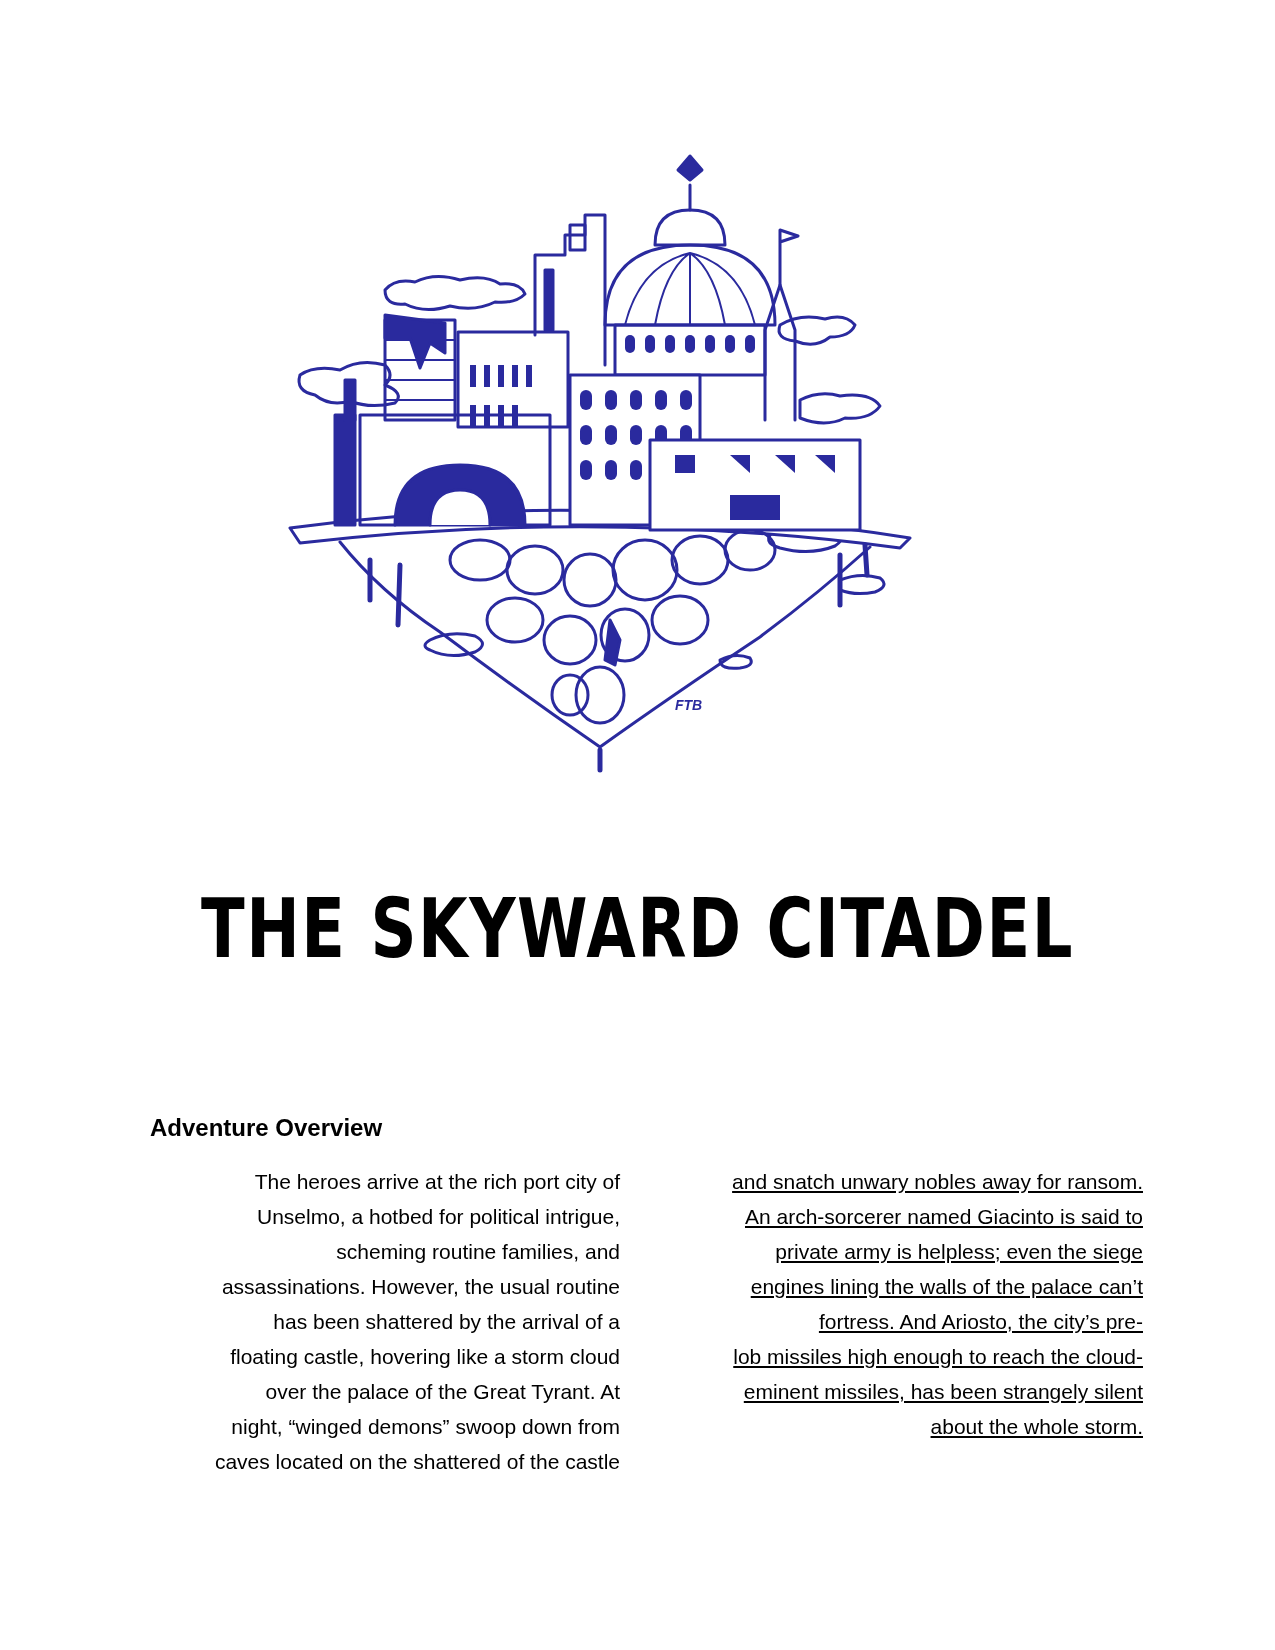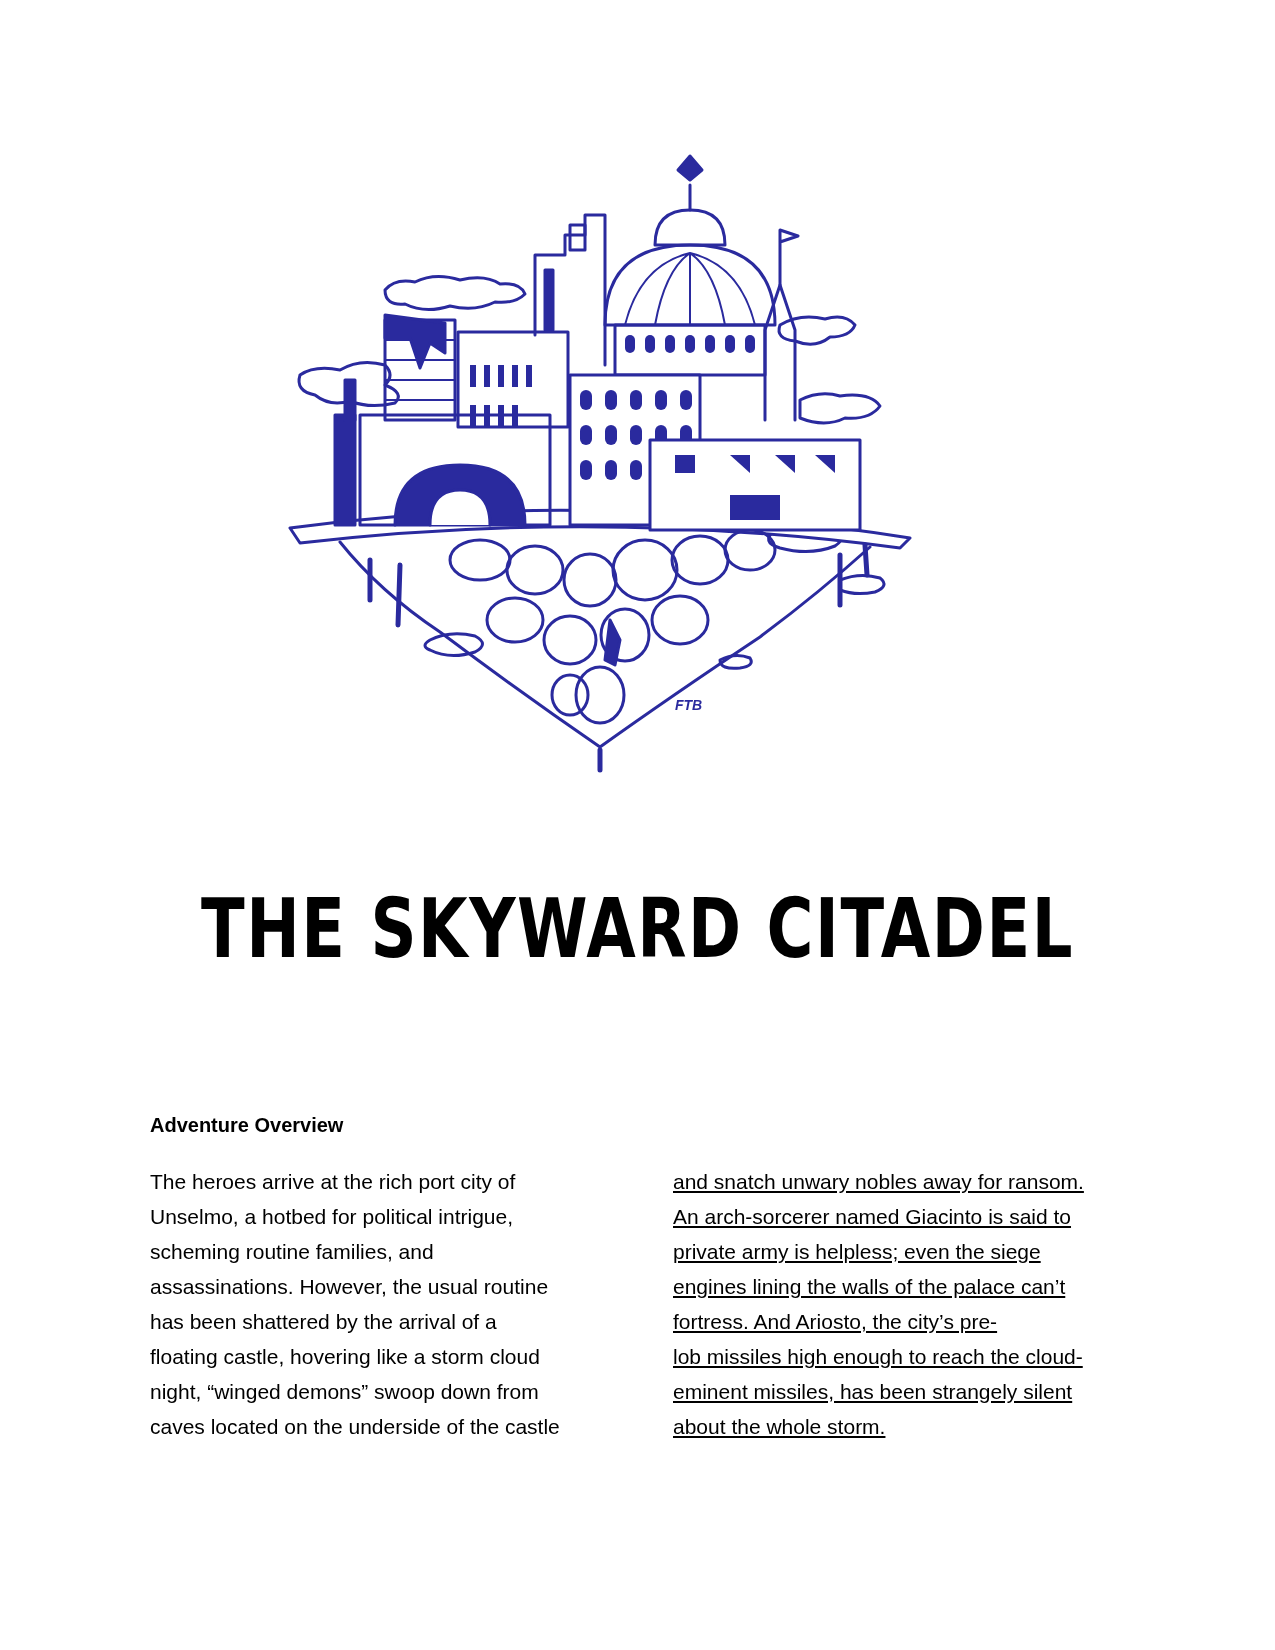--- a/index.html
+++ b/index.html
@@ -4,25 +4,25 @@
 <style>
   html, body { margin: 0; padding: 0; background: #ffffff; }
   body { width: 1275px; height: 1650px; position: relative; overflow: hidden; font-family: "Liberation Sans", sans-serif; color: #000; }
   .illustration { position: absolute; left: 280px; top: 150px; width: 660px; height: 630px; }
   .title {
     position: absolute; left: 0; width: 1275px; top: 888px; text-align: center;
     font-family: "DejaVu Sans", sans-serif; font-weight: bold; font-size: 82px;
     letter-spacing: 2px; transform: scaleX(0.78); transform-origin: center;
     line-height: 1; color: #000;
   }
-  .section-heading { position: absolute; left: 150px; top: 1114px; font-size: 20px; font-weight: bold; }
+  .section-heading { position: absolute; left: 150px; top: 1114px; font-size: 24px; font-weight: bold; }
   .col { position: absolute; top: 1164px; width: 470px; font-size: 21px; line-height: 35px; white-space: nowrap; }
   .col-left { left: 150px; }
   .col-right { left: 673px; text-decoration: underline; }
-  .line { display: block; height: 35px; }
+  .line { display: block; height: 35px; text-align: right; }
 </style>
 </head>
 <body>
 
 <div class="illustration">
   <svg width="660" height="630" viewBox="0 0 660 630" fill="none" stroke="#2a2a9e" stroke-width="3" stroke-linejoin="round" stroke-linecap="round">
 
     <path d="M105 140 q10 -12 30 -8 q20 -10 45 -2 q25 -6 40 4 q20 -2 25 10 q-10 10 -30 8 q-20 10 -45 4 q-25 8 -45 -2 q-20 2 -20 -14 z"></path>
     <path d="M20 225 q15 -10 40 -5 q20 -12 45 -5 q10 10 0 20 q20 8 10 18 q-25 6 -45 -2 q-20 6 -35 -6 q-20 -4 -15 -20 z"></path>
     <path d="M500 175 q20 -12 45 -6 q20 -6 30 6 q-5 12 -25 12 q-15 12 -35 4 q-20 -2 -15 -16 z"></path>
@@ -132,22 +132,23 @@
 
 <div class="section-heading">Adventure Overview</div>
 
 <div class="col col-left">
   <span class="line">The heroes arrive at the rich port city of</span>
   <span class="line">Unselmo, a hotbed for political intrigue,</span>
   <span class="line">scheming routine families, and</span>
   <span class="line">assassinations.   However, the usual routine</span>
   <span class="line">has been shattered by the arrival of a</span>
   <span class="line">floating castle, hovering like a storm cloud</span>
+  <span class="line">over the palace of the Great Tyrant.  At</span>
   <span class="line">night, “winged demons” swoop down from</span>
-  <span class="line">caves located on the underside of the castle</span>
+  <span class="line">caves located on the shattered of the castle</span>
 </div>
 
 <div class="col col-right">
   <span class="line">and snatch unwary nobles away for ransom.</span>
   <span class="line">An arch-sorcerer named Giacinto is said to</span>
   <span class="line">private army is helpless; even the siege</span>
   <span class="line">engines lining the walls of the palace can’t</span>
   <span class="line">fortress.  And Ariosto, the city’s pre-</span>
   <span class="line">lob missiles high enough to reach the cloud-</span>
   <span class="line">eminent missiles, has been strangely silent</span>

